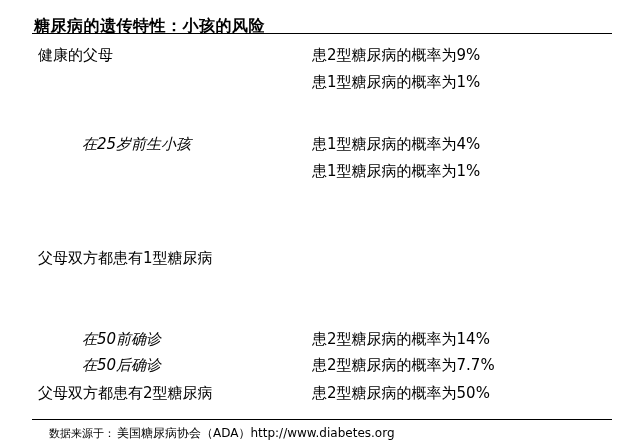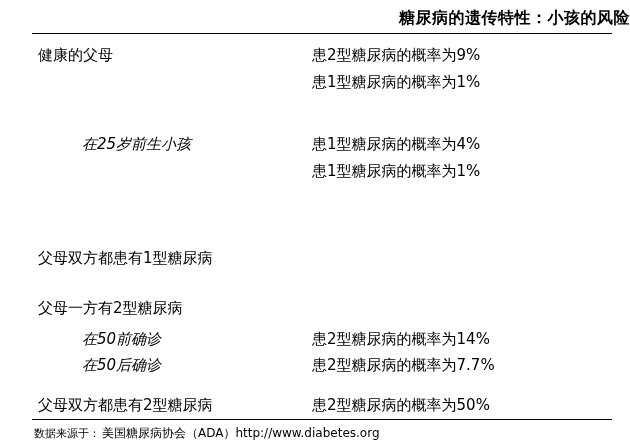--- a/index.html
+++ b/index.html
@@ -16,24 +16,23 @@
   }
   .page {
     position: relative;
     width: 630px;
     height: 446px;
     box-sizing: border-box;
   }
   .title {
     font-size: 16px;
     font-weight: bold;
-    padding: 8px 0 6px 34px;
+    padding: 16px 0 6px 34px;
     letter-spacing: 0.5px;
     white-space: nowrap;
-    text-align: right;
   }
   .title-rule {
     position: absolute;
     left: 32px;
     right: 18px;
     top: 33px;
     height: 1px;
     background: #000000;
   }
   .body-rows {
@@ -68,21 +67,21 @@
   .footer-rule {
     position: absolute;
     left: 32px;
     right: 18px;
     bottom: 26px;
     height: 1px;
     background: #000000;
   }
   .footer {
     position: absolute;
-    left: 34px;
+    left: 49px;
     bottom: 4px;
     font-size: 11px;
     white-space: nowrap;
     color: #000000;
   }
   .footer .src-label {
     font-size: 11px;
   }
   .footer .src-text {
     font-size: 12px;
@@ -109,33 +108,29 @@
     <div class="row" style="top:95px">
       <div class="label indent-1">在25岁前生小孩</div>
       <div class="value">患1型糖尿病的概率为4%</div>
     </div>
     <div class="row" style="top:122px">
       <div class="value">患1型糖尿病的概率为1%</div>
     </div>
     <div class="row" style="top:209px">
       <div class="label indent-0">父母双方都患有1型糖尿病</div>
     </div>
-    <div class="row" style="top:259px">
-      <div class="label indent-0">父母一方有2型糖尿病</div>
-      <div class="value"></div>
-    </div>
     <div class="row" style="top:290px">
       <div class="label indent-1">在50前确诊</div>
       <div class="value">患2型糖尿病的概率为14%</div>
     </div>
     <div class="row" style="top:316px">
       <div class="label indent-1">在50后确诊</div>
       <div class="value">患2型糖尿病的概率为7.7%</div>
     </div>
-    <div class="row" style="top:356px">
+    <div class="row" style="top:344px">
       <div class="label indent-0">父母双方都患有2型糖尿病</div>
       <div class="value">患2型糖尿病的概率为50%</div>
     </div>
   </div>
 
   <div class="footer-rule"></div>
   <div class="footer">
     <span class="src-label">数据来源于：</span><span class="src-text">美国糖尿病协会（ADA）http://www.diabetes.org</span>
   </div>
 

